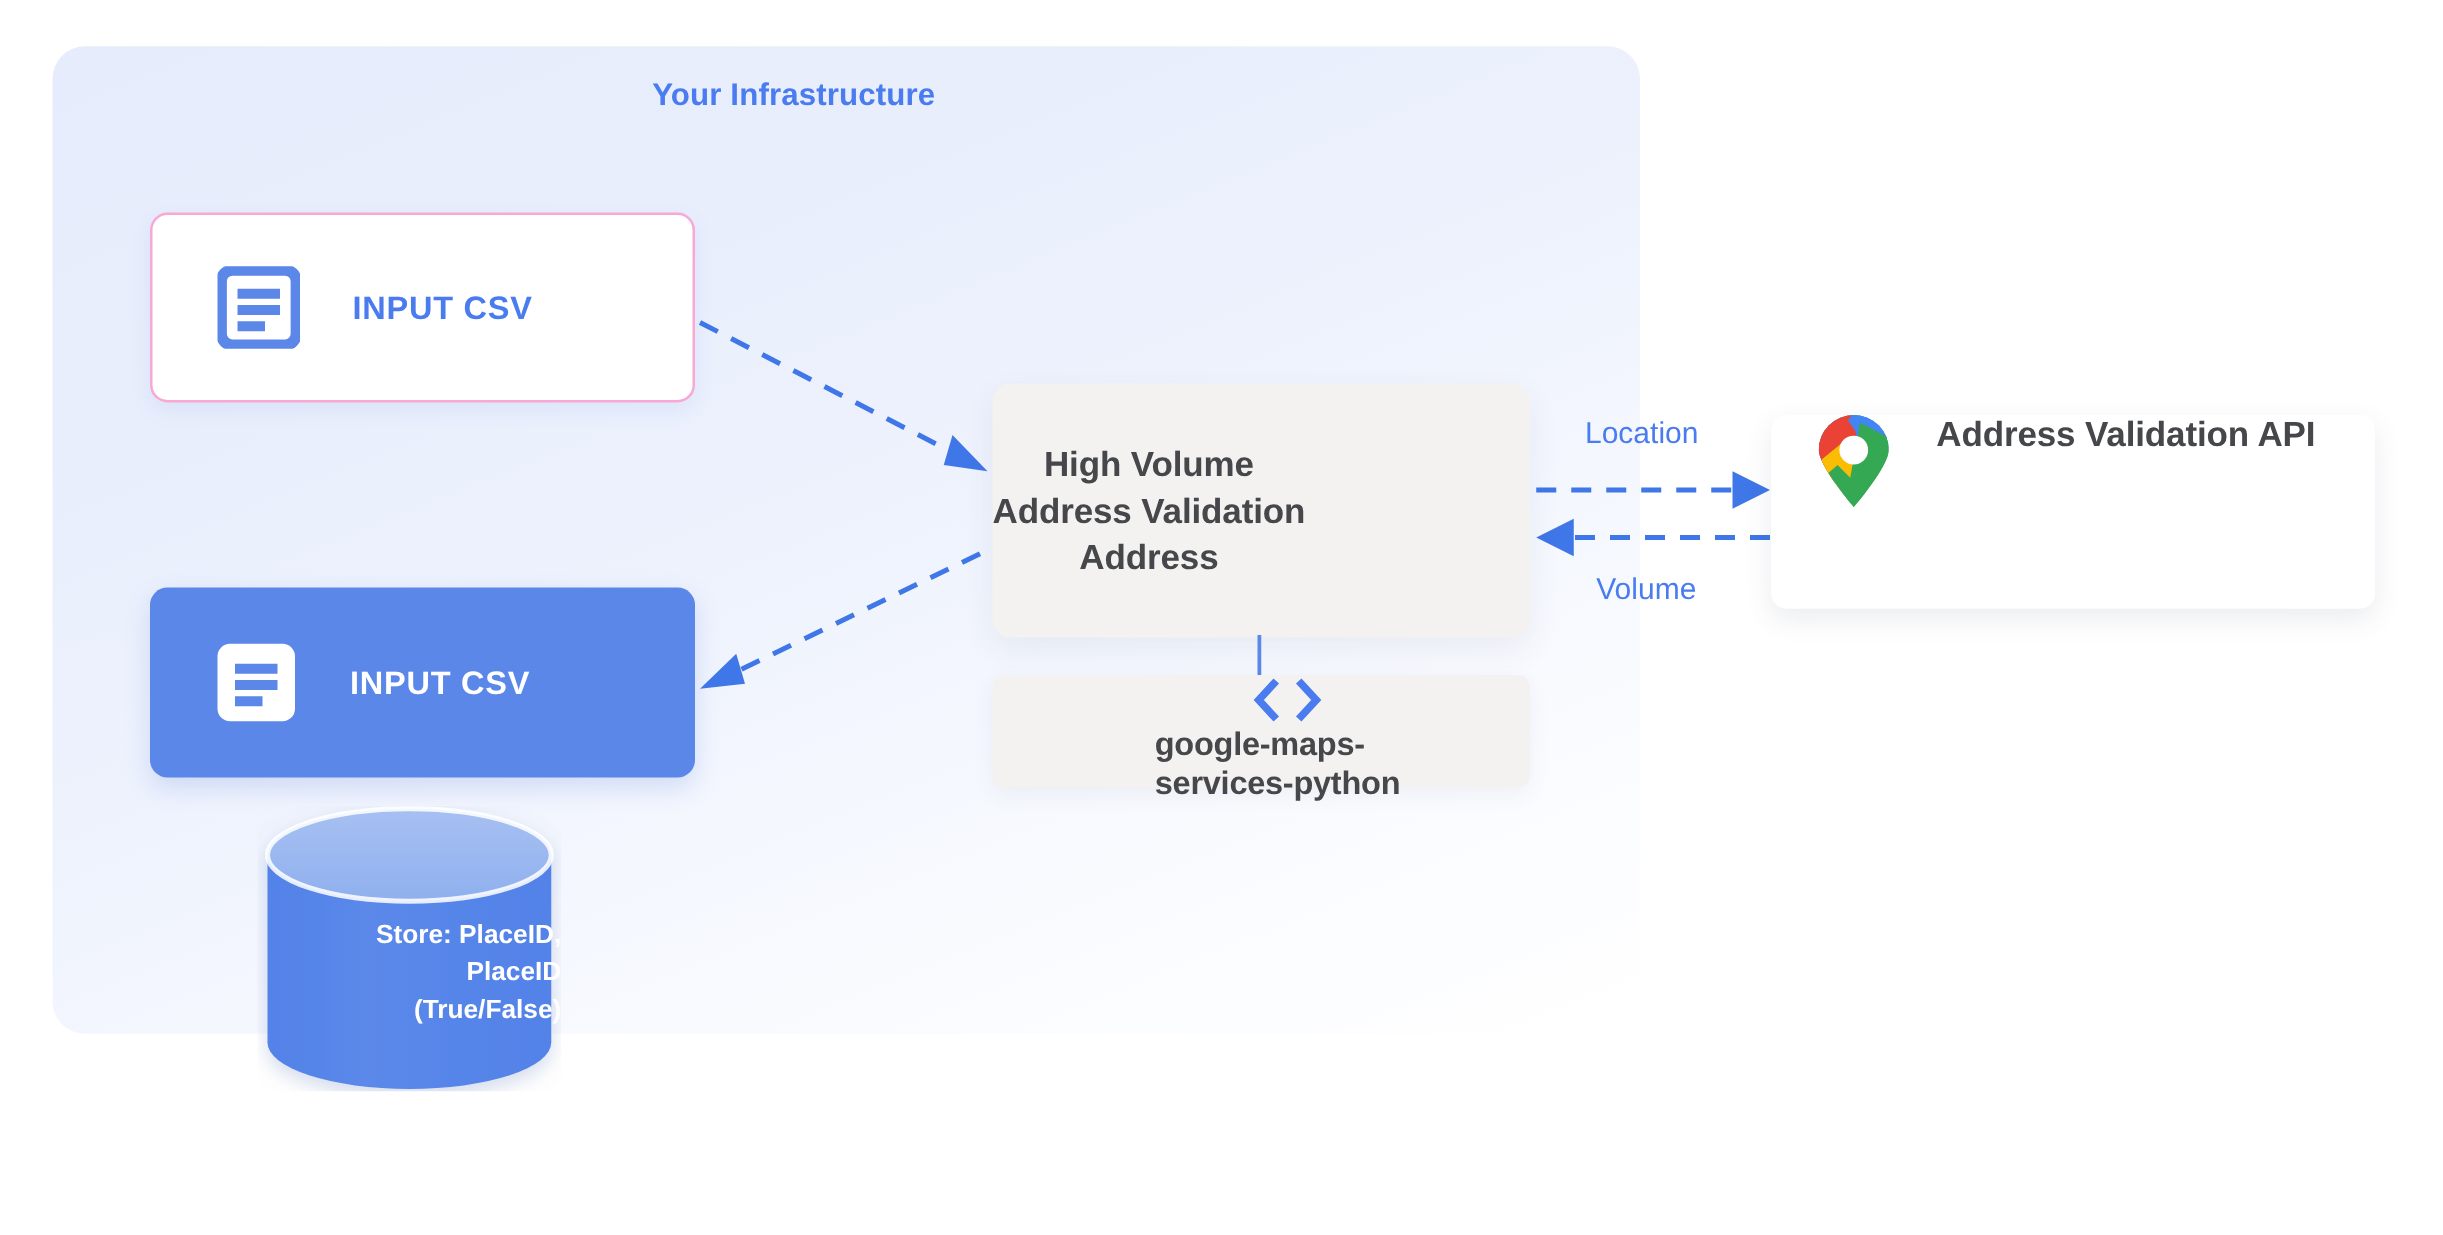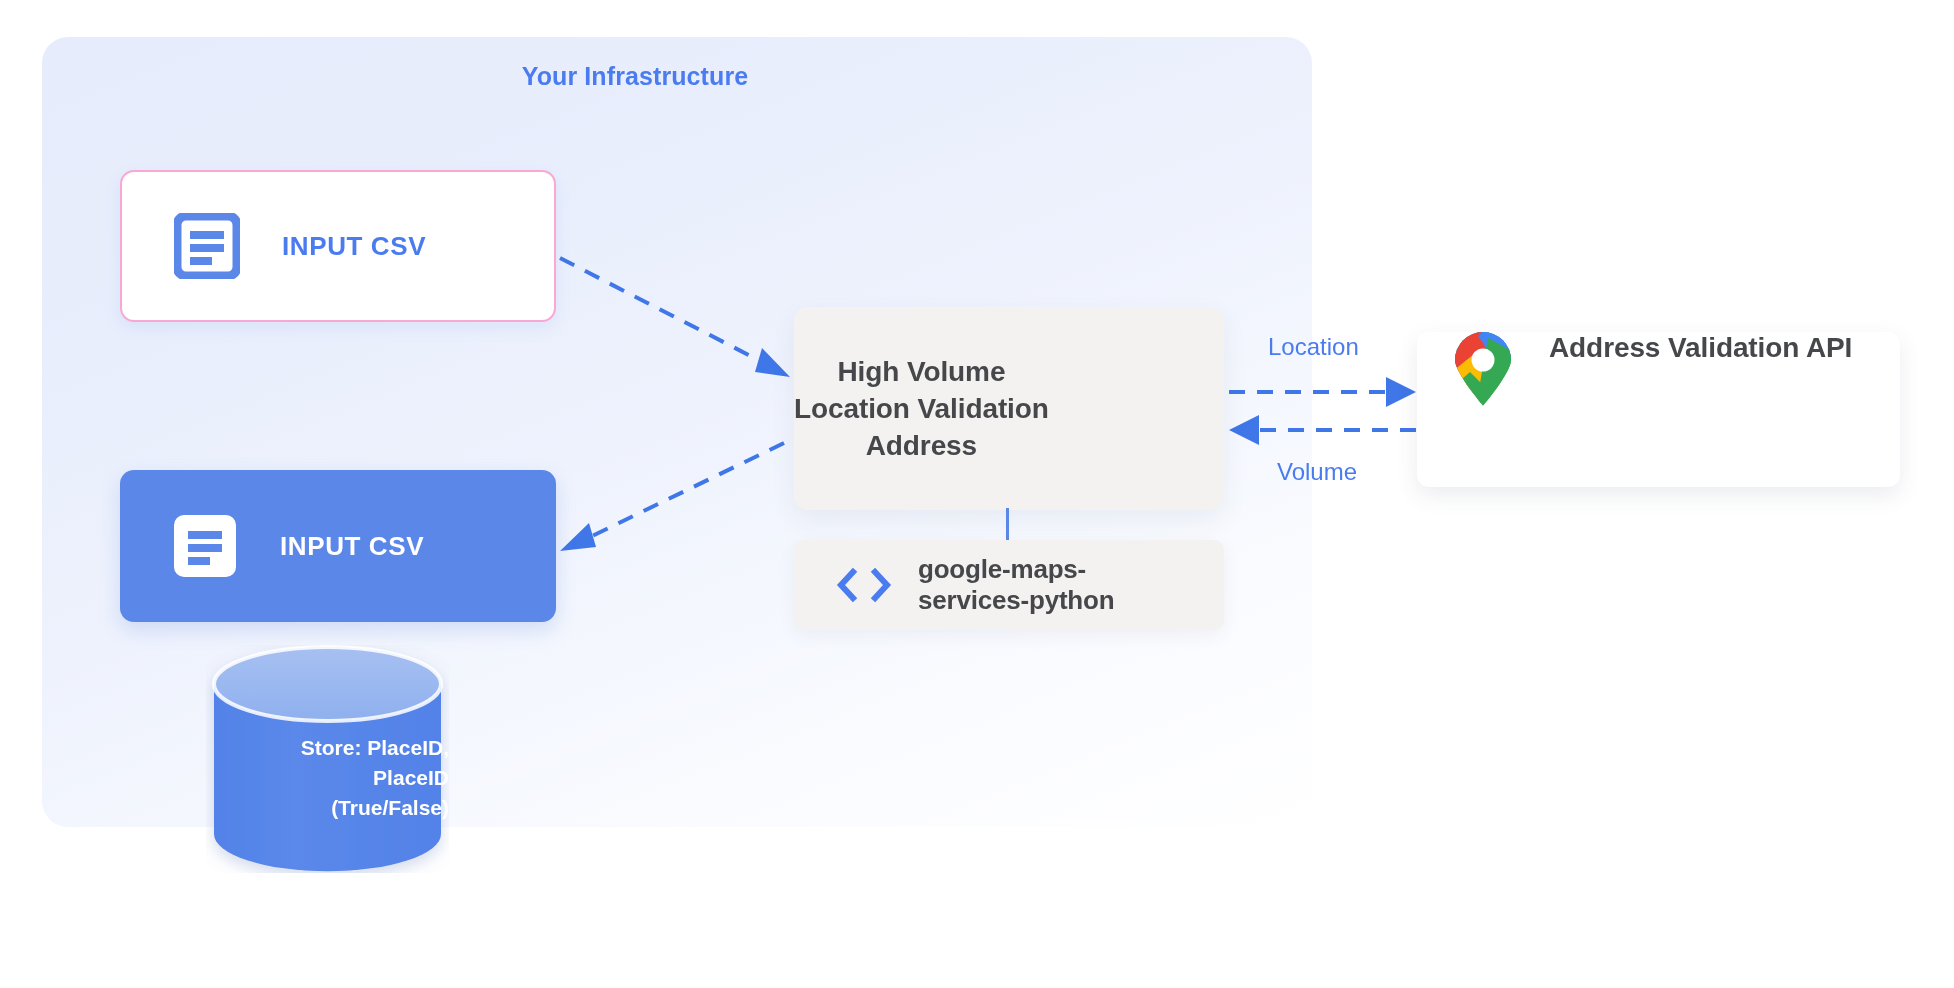--- a/index.html
+++ b/index.html
@@ -114,20 +114,21 @@
     background: #5b87e8;
   }
 
   
   #lib-box {
     left: 794px; top: 540px; width: 430px; height: 90px;
     background: #f3f2f0;
     border-radius: 10px;
     display: flex; align-items: center;
     box-shadow: 0 6px 18px rgba(60,70,100,.06);
+    flex-direction: column;
   }
   #lib-box .code-ico { margin-left: 42px; width: 56px; height: 40px; display: block; }
   #lib-box .lbl {
     margin-left: 26px;
     color: #45474a;
     font-size: 26px;
     font-weight: 700;
     line-height: 1.18;
     letter-spacing: -.2px;
   }
@@ -233,21 +234,21 @@
         <rect x="16" y="31" width="34" height="8" fill="#5b87e8"></rect>
         <rect x="16" y="44" width="22" height="8" fill="#5b87e8"></rect>
       </svg>
     </span>
     <span class="lbl">INPUT CSV</span>
   </div>
 
   <div class="node" id="script-box">
     <div class="title">
       <span>High Volume</span><br>
-      <span>Location Validation</span><br>
+      <span>Address Validation</span><br>
       <span>Address</span>
     </div>
   </div>
 
   <div id="script-lib-connector"></div>
 
   <div class="node" id="lib-box">
     <span>
       <svg class="code-ico" viewBox="0 0 56 40" xmlns="http://www.w3.org/2000/svg">
         <polyline points="17,7 5,20 17,33" fill="none" stroke="#4a7cf0" stroke-width="6" stroke-linecap="square" stroke-linejoin="miter"></polyline>

